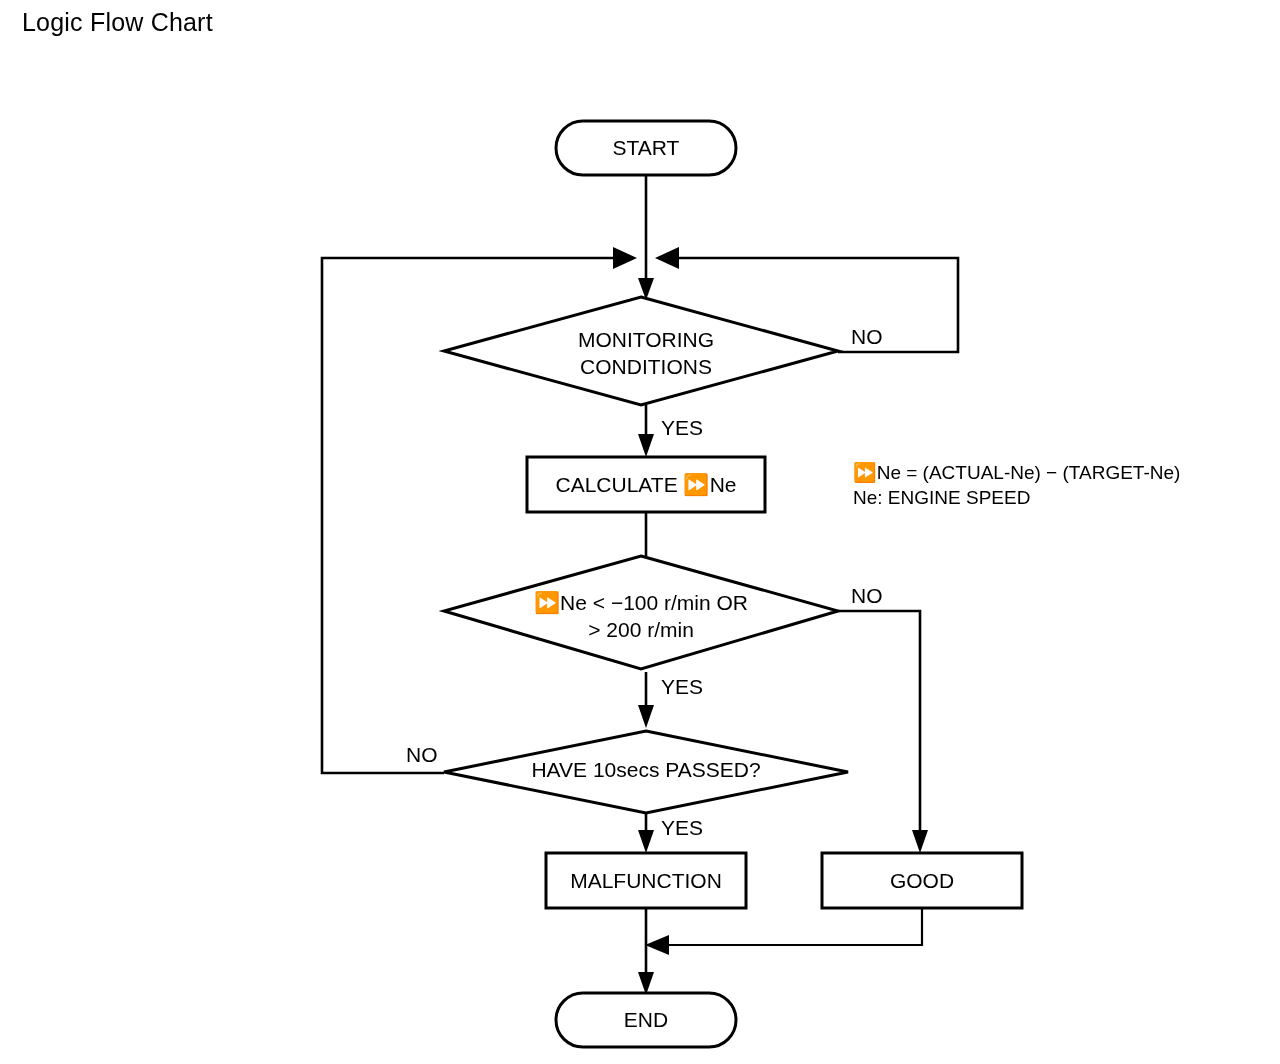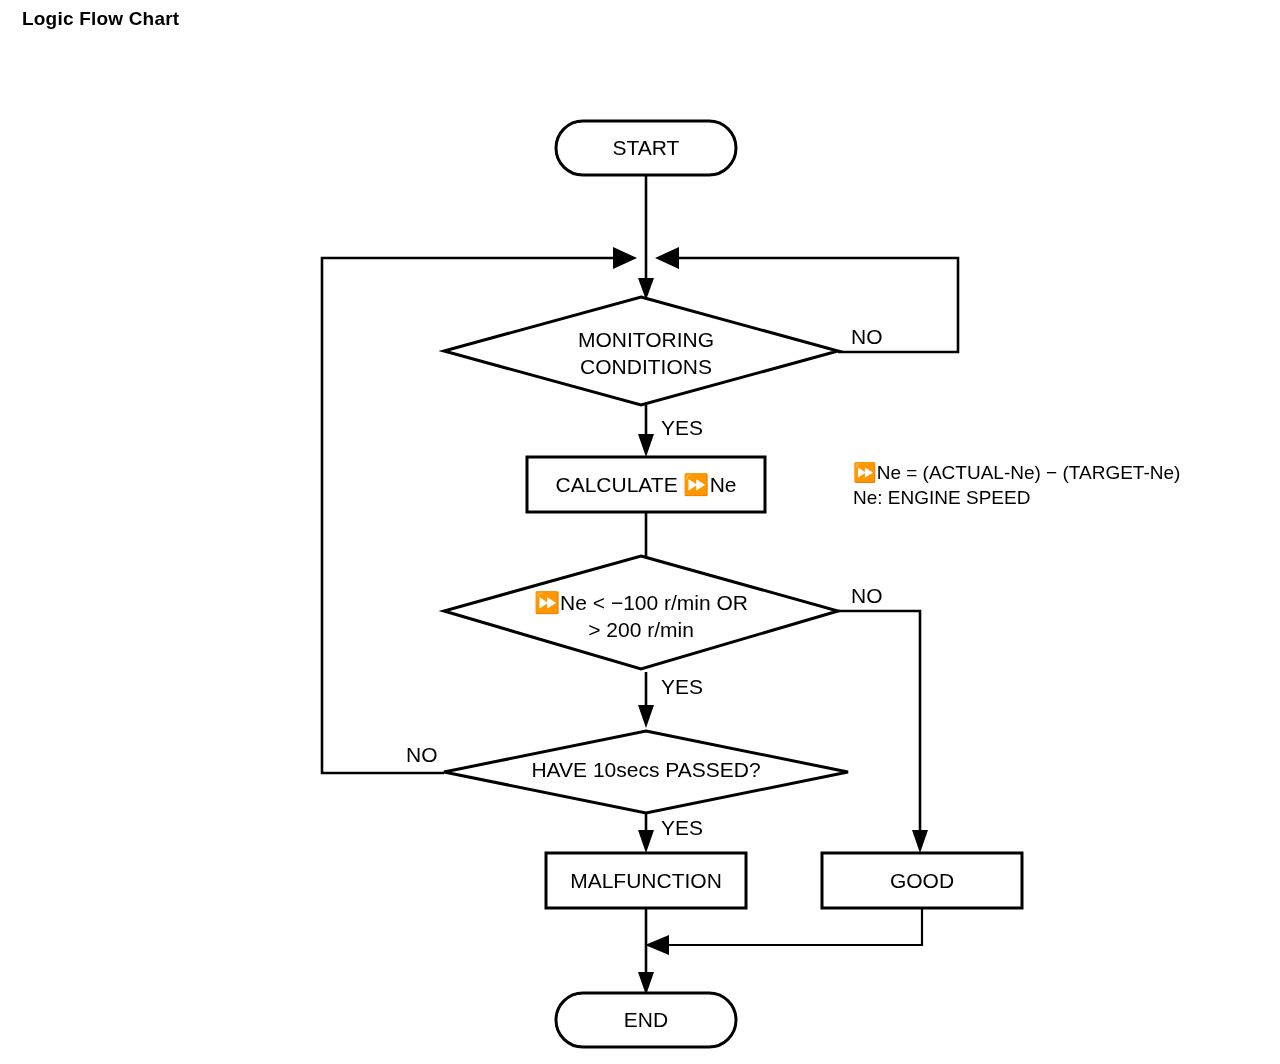--- a/index.html
+++ b/index.html
@@ -12,22 +12,22 @@
     height: 1064px;
     position: relative;
     font-family: "Liberation Sans", sans-serif;
     color: #000000;
     overflow: hidden;
   }
   #page-title {
     position: absolute;
     left: 22px;
     top: 8px;
-    font-size: 19px;
-    font-weight: bold;
+    font-size: 25px;
+    font-weight: normal;
     letter-spacing: 0.2px;
     white-space: nowrap;
   }
   #flow-canvas {
     position: absolute;
     left: 0;
     top: 0;
     width: 1280px;
     height: 1064px;
   }

